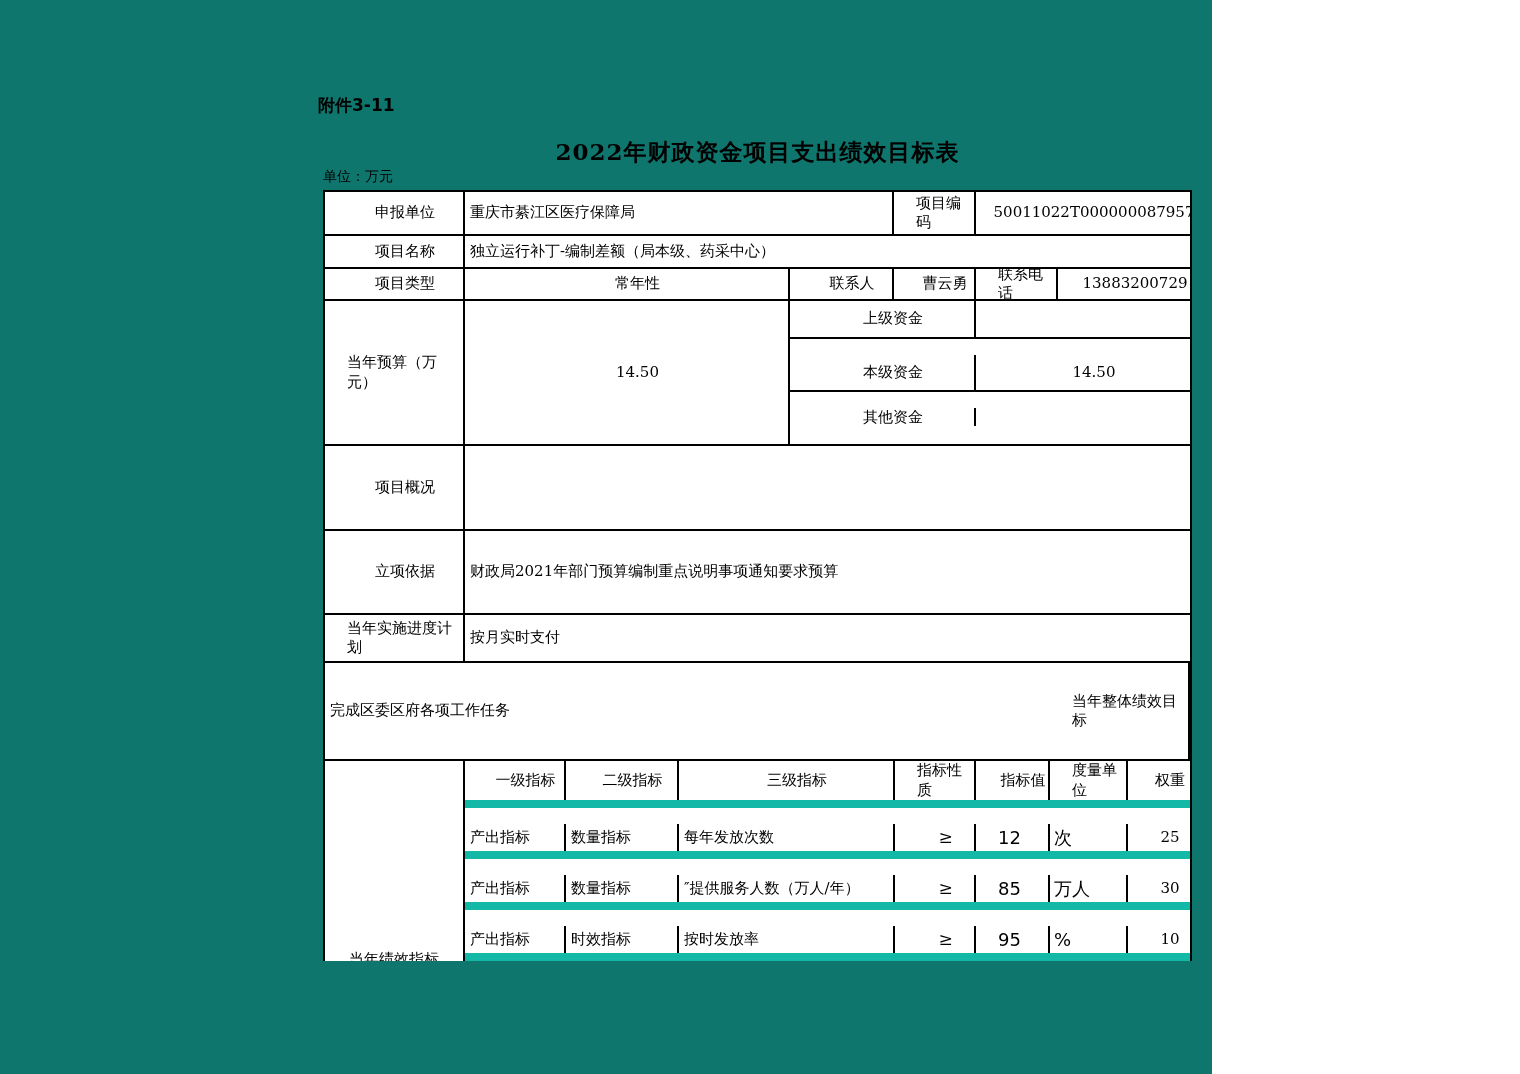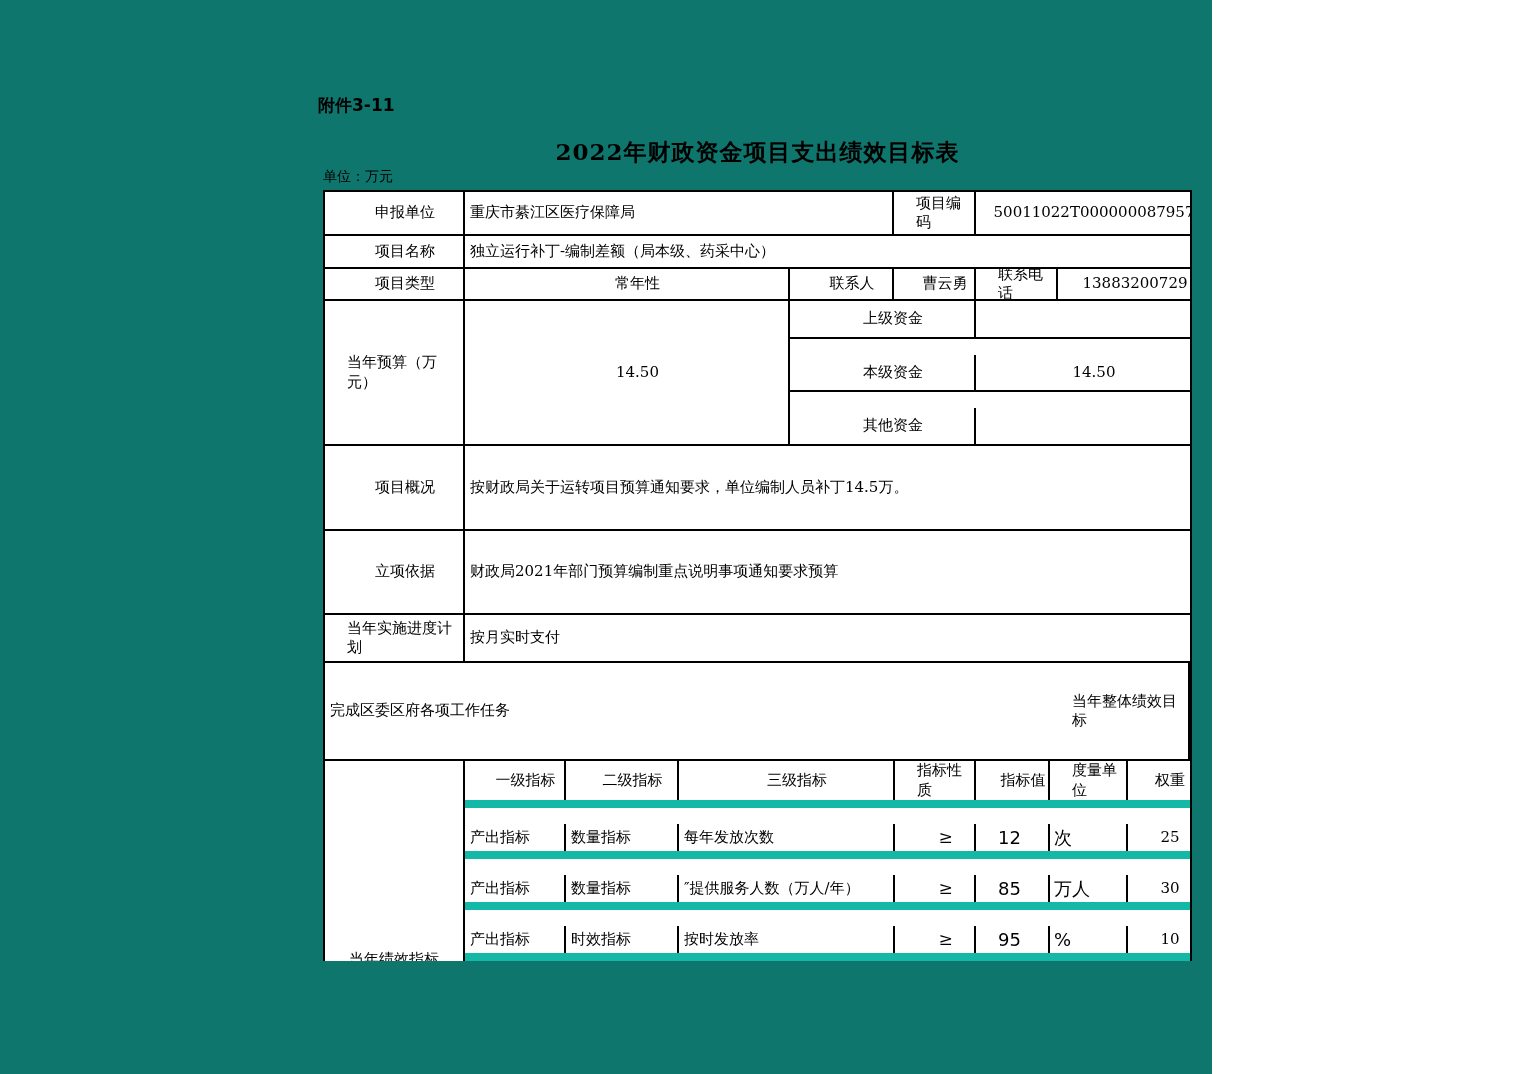--- a/index.html
+++ b/index.html
@@ -31,21 +31,21 @@
   .band.noline{border-bottom:none;}
   .cell{
     box-sizing:border-box;border-right:2px solid #000;
     display:flex;align-items:center;justify-content:center;
     font-size:15px;line-height:1.3;overflow:hidden;padding-left:22px;
   }
   .cell.last{border-right:none;}
   .cell.la{justify-content:flex-start;padding-left:5px;text-align:left;}
   .vcol{display:flex;flex-direction:column;box-sizing:border-box;gap:16px;}
   .subrow{display:flex;flex:1;border-bottom:2px solid #000;box-sizing:border-box;}
-  .subrow.lastrow{border-bottom:none;}
+  .subrow.lastrow{border-bottom:none;flex-direction:column;}
   .ind-row{display:flex;height:50px;border-bottom:8px solid #14b8a6;box-sizing:border-box;}
   .num-cell{
     align-items:flex-end;justify-content:flex-start;
     font-family:"DejaVu Sans","Liberation Sans",sans-serif;
     font-size:18px;padding-bottom:2px;
   }
   .unit-cell{
     align-items:flex-end;justify-content:flex-start;
     font-family:"DejaVu Sans","Liberation Sans",sans-serif;
     font-size:18px;padding-left:4px;padding-bottom:2px;
@@ -114,21 +114,20 @@
         </div>
         <div class="subrow lastrow">
           <div class="cell w186" style="height:100%">其他资金</div>
           <div class="cell w214 last" style="height:100%"></div>
         </div>
       </div>
     </div>
 
     <div class="band h85">
       <div class="cell w140">项目概况</div>
-      <div class="cell w725 la last">按财政局关于运转项目预算通知要求，单位编制人员补丁14.5万。</div>
     </div>
 
     <div class="band h84">
       <div class="cell w140">立项依据</div>
       <div class="cell w725 la last">财政局2021年部门预算编制重点说明事项通知要求预算</div>
     </div>
 
     <div class="band h48">
       <div class="cell w140">当年实施进度计划</div>
       <div class="cell w725 la last">按月实时支付</div>

